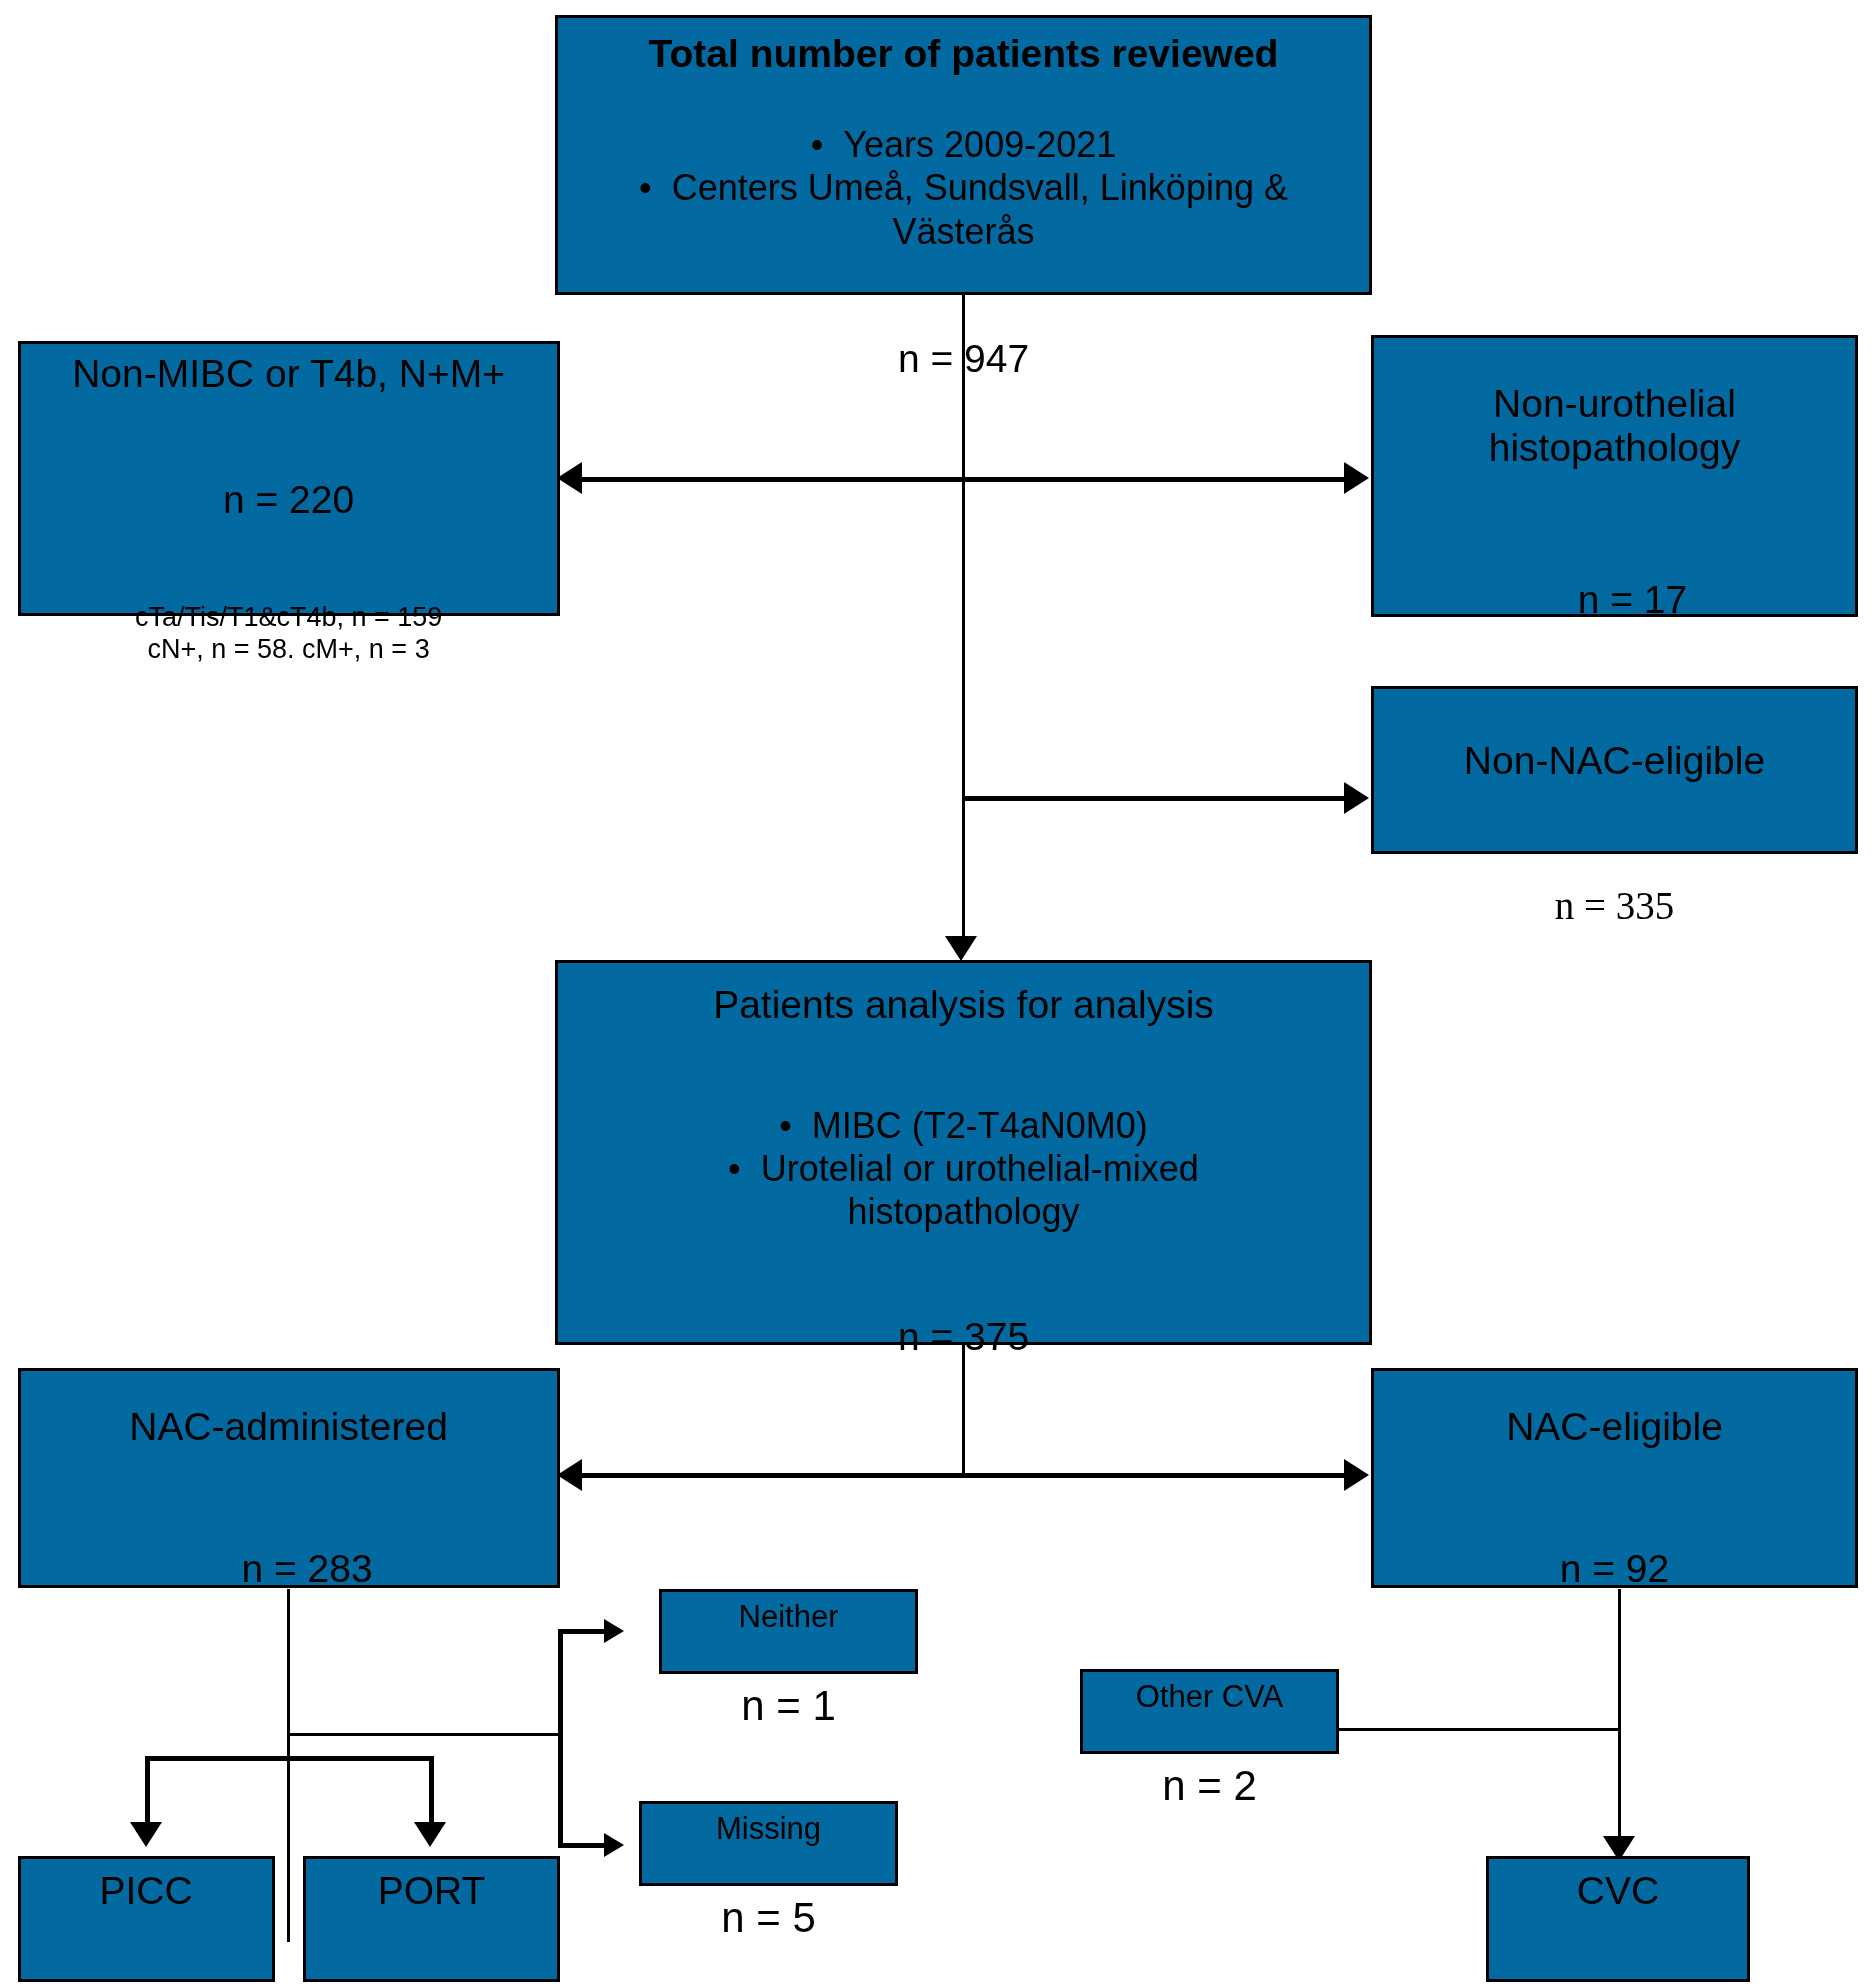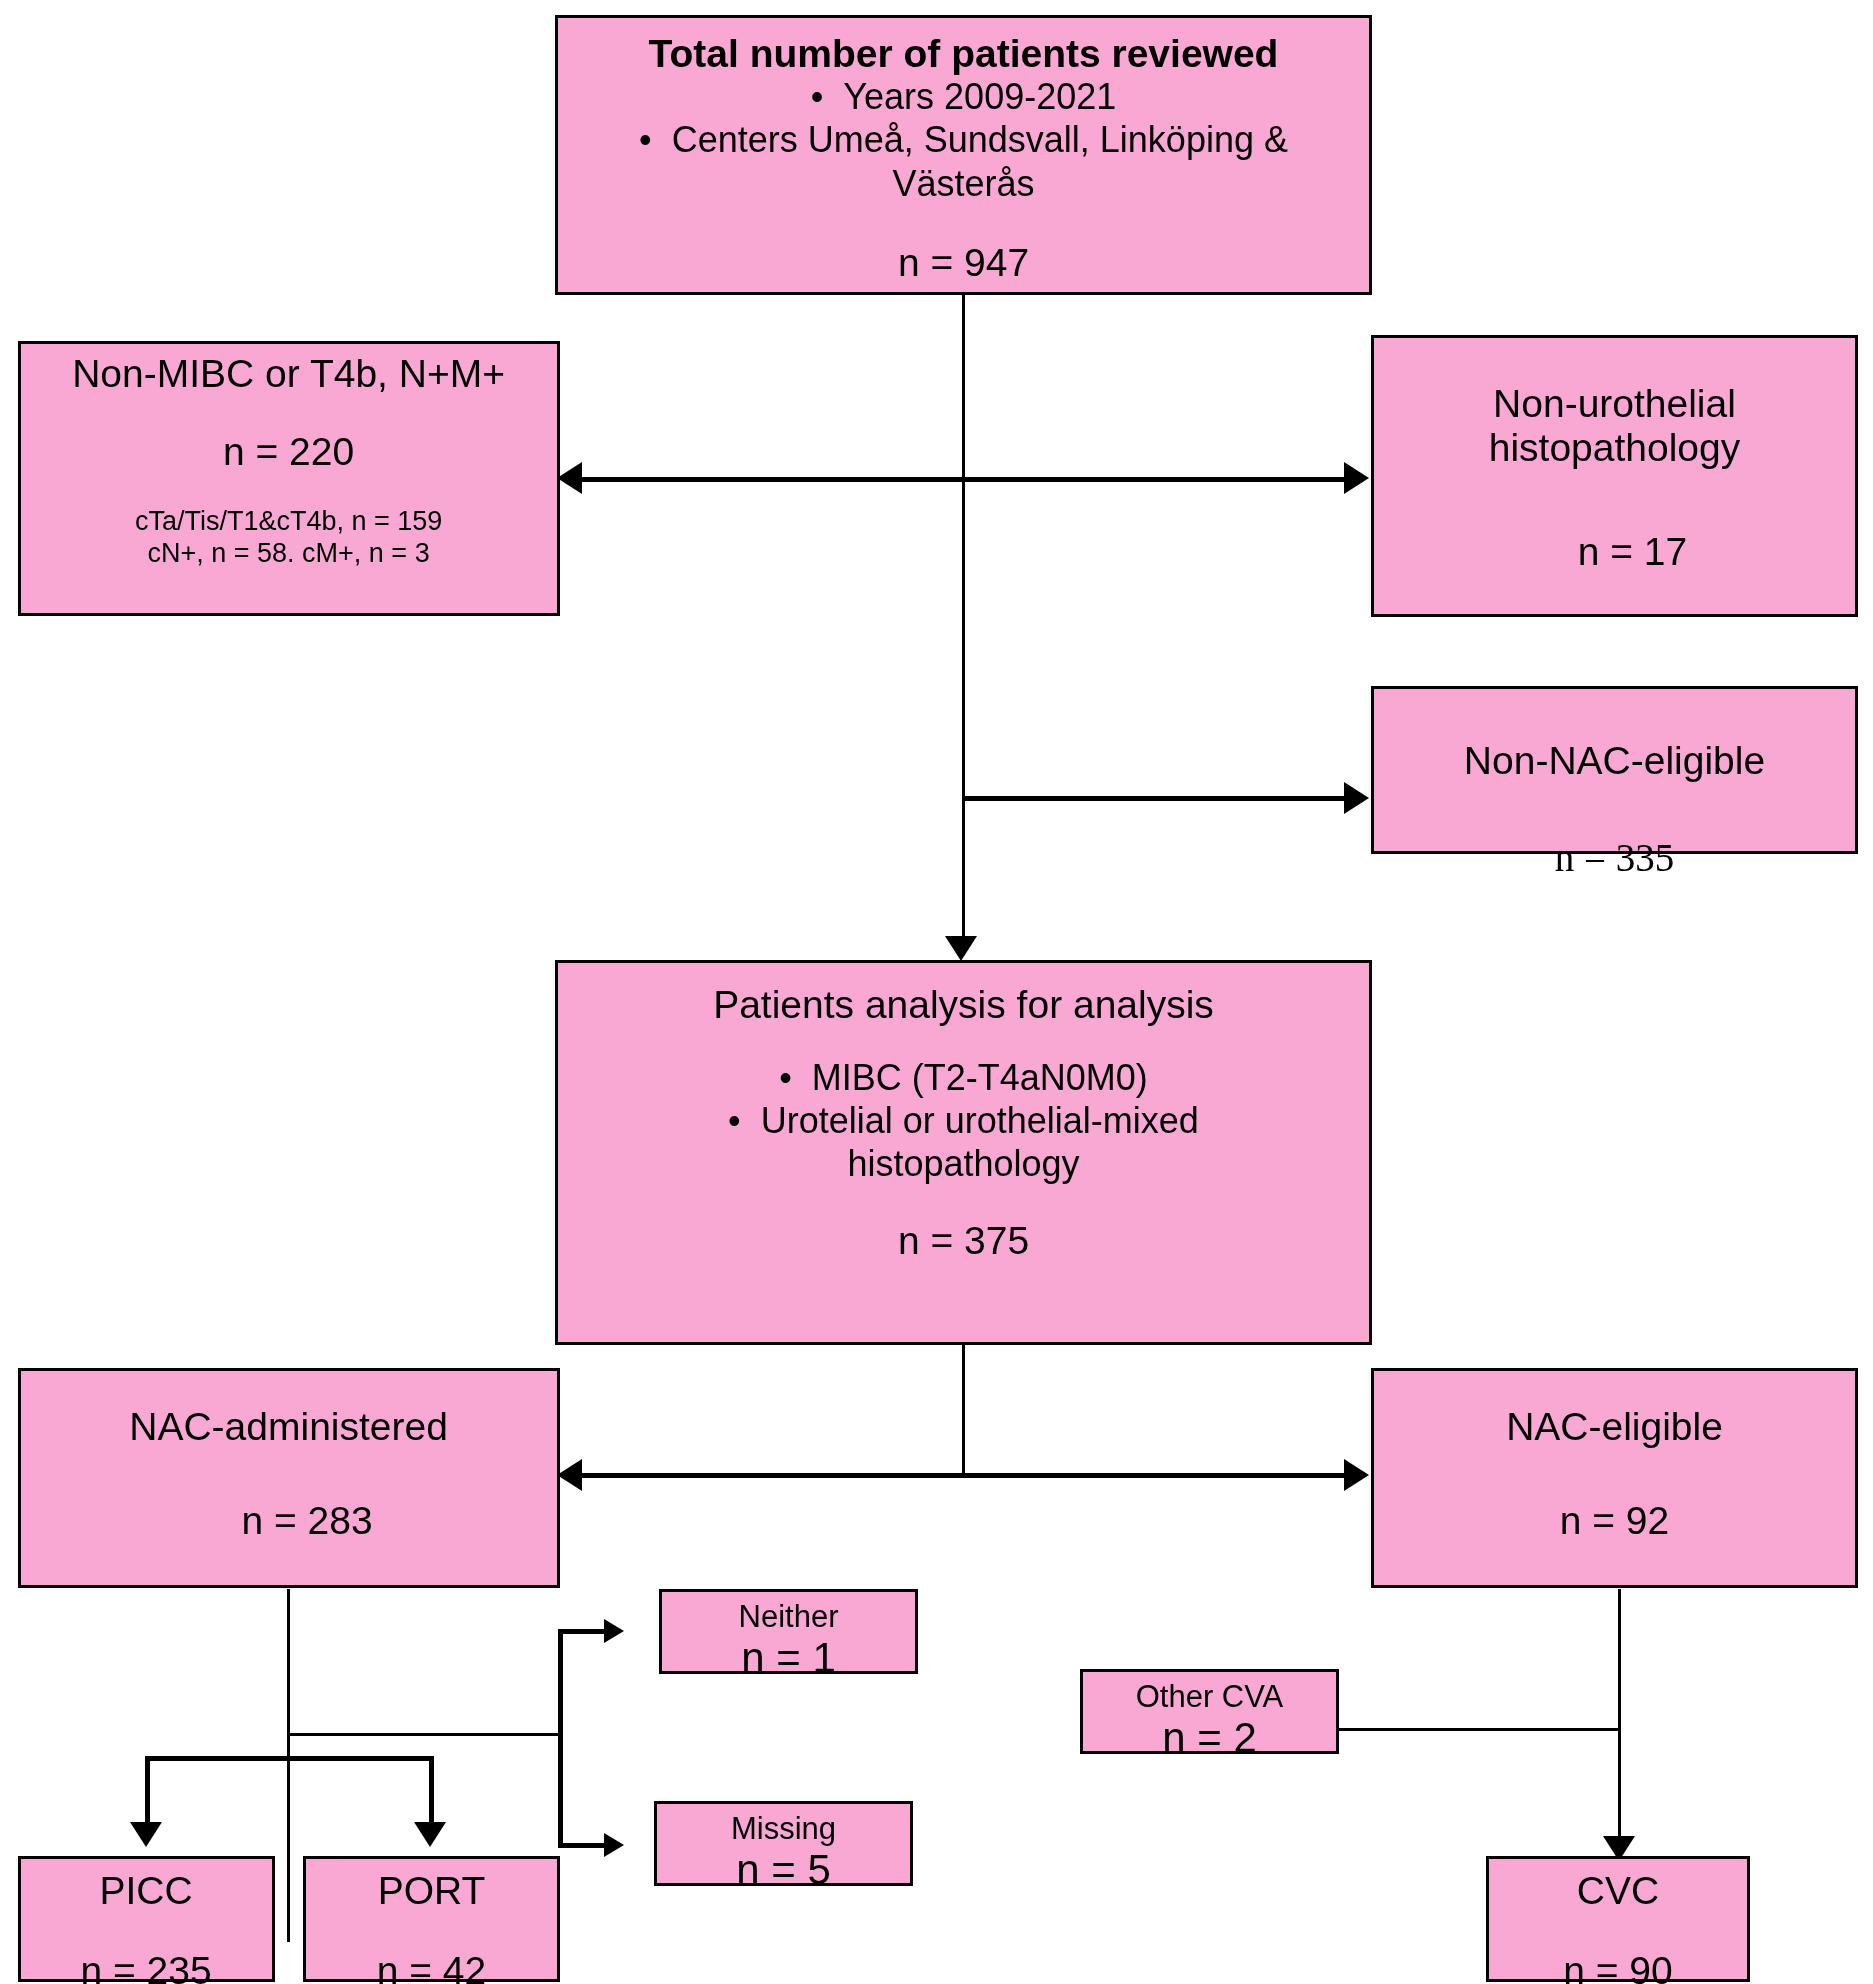--- a/index.html
+++ b/index.html
@@ -15,27 +15,28 @@
     position: relative;
     width: 1874px;
     height: 1985px;
     background: #ffffff;
     overflow: hidden;
   }
   .node {
     position: absolute;
     box-sizing: border-box;
     border: 3.9px solid #000000;
-    background: #f9a8d4;
+    background: #0369a1;
     display: flex;
     flex-direction: column;
     align-items: center;
     justify-content: flex-start;
     text-align: center;
     z-index: 3;
+    gap: 48px;
   }
   .node .title {
     font-size: 39px;
     line-height: 1.12;
     font-weight: 400;
     white-space: pre-line;
   }
   .node .title.bold {
     font-weight: 700;
   }
@@ -184,21 +185,21 @@
   <div class="hline thick" style="left:558px; top:1629px; width:47px;"></div>
   <div class="hline thick" style="left:558px; top:1843px; width:47px;"></div>
   <div class="arrow sm right" style="left:604px; top:1619px;"></div>
   <div class="arrow sm right" style="left:604px; top:1833px;"></div>
 
   <div class="node small" style="left:659px; top:1589px; width:259px; height:85px; padding-top:7.7px; border-width:3.3px;">
     <div class="title">Neither</div>
     <div class="count">n = 1</div>
   </div>
 
-  <div class="node small" style="left:654px; top:1801px; width:259px; height:85px; padding-top:7.7px; border-width:3.3px;">
+  <div class="node small" style="left:639px; top:1801px; width:259px; height:85px; padding-top:7.7px; border-width:3.3px;">
     <div class="title">Missing</div>
     <div class="count">n = 5</div>
   </div>
 
   <div class="vline" style="left:1618px; top:1589px; width:2.8px; height:255px;"></div>
   <div class="hline" style="left:1156px; top:1728px; width:465px; height:2.8px;"></div>
   <div class="arrow left" style="left:1132px; top:1715px;"></div>
   <div class="arrow down" style="left:1603px; top:1836px;"></div>
 
   <div class="node small" style="left:1080px; top:1669px; width:259px; height:85px; padding-top:7.7px; border-width:3.3px;">

